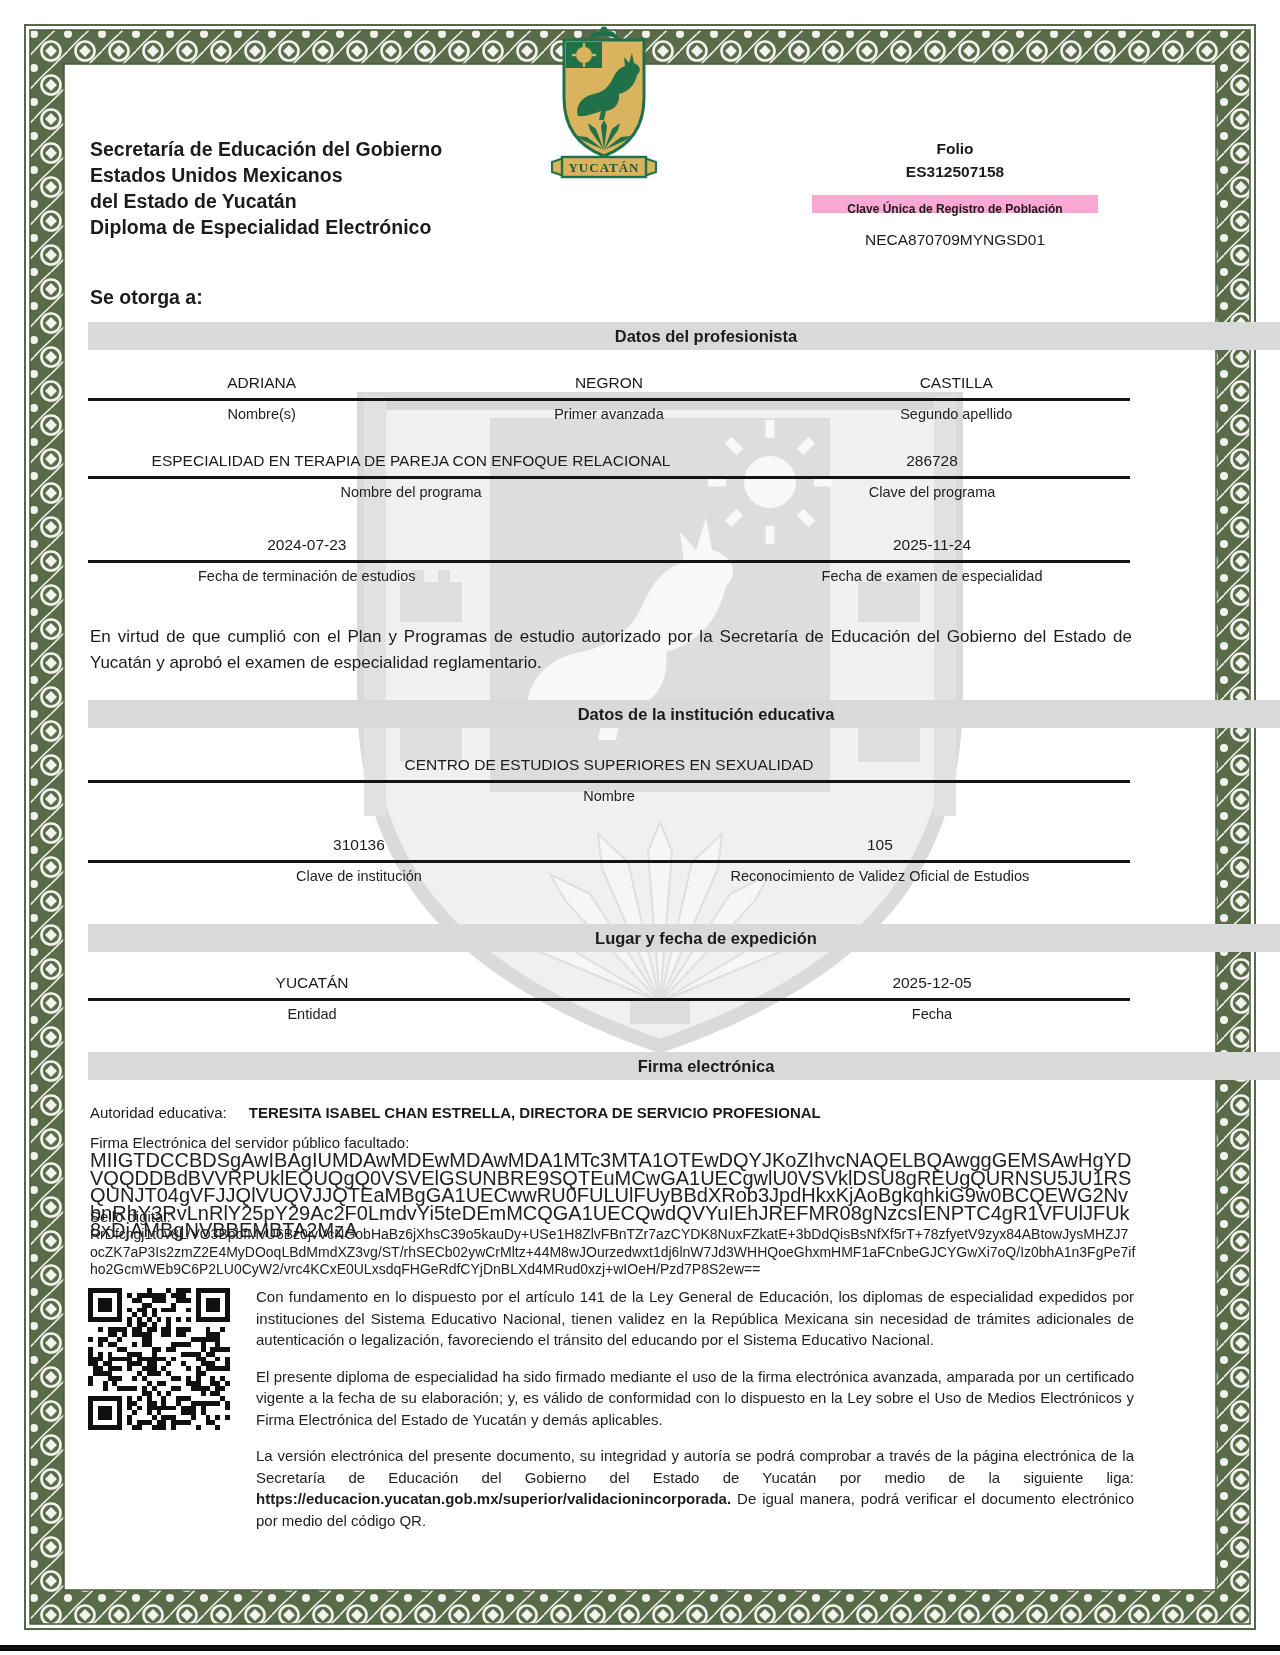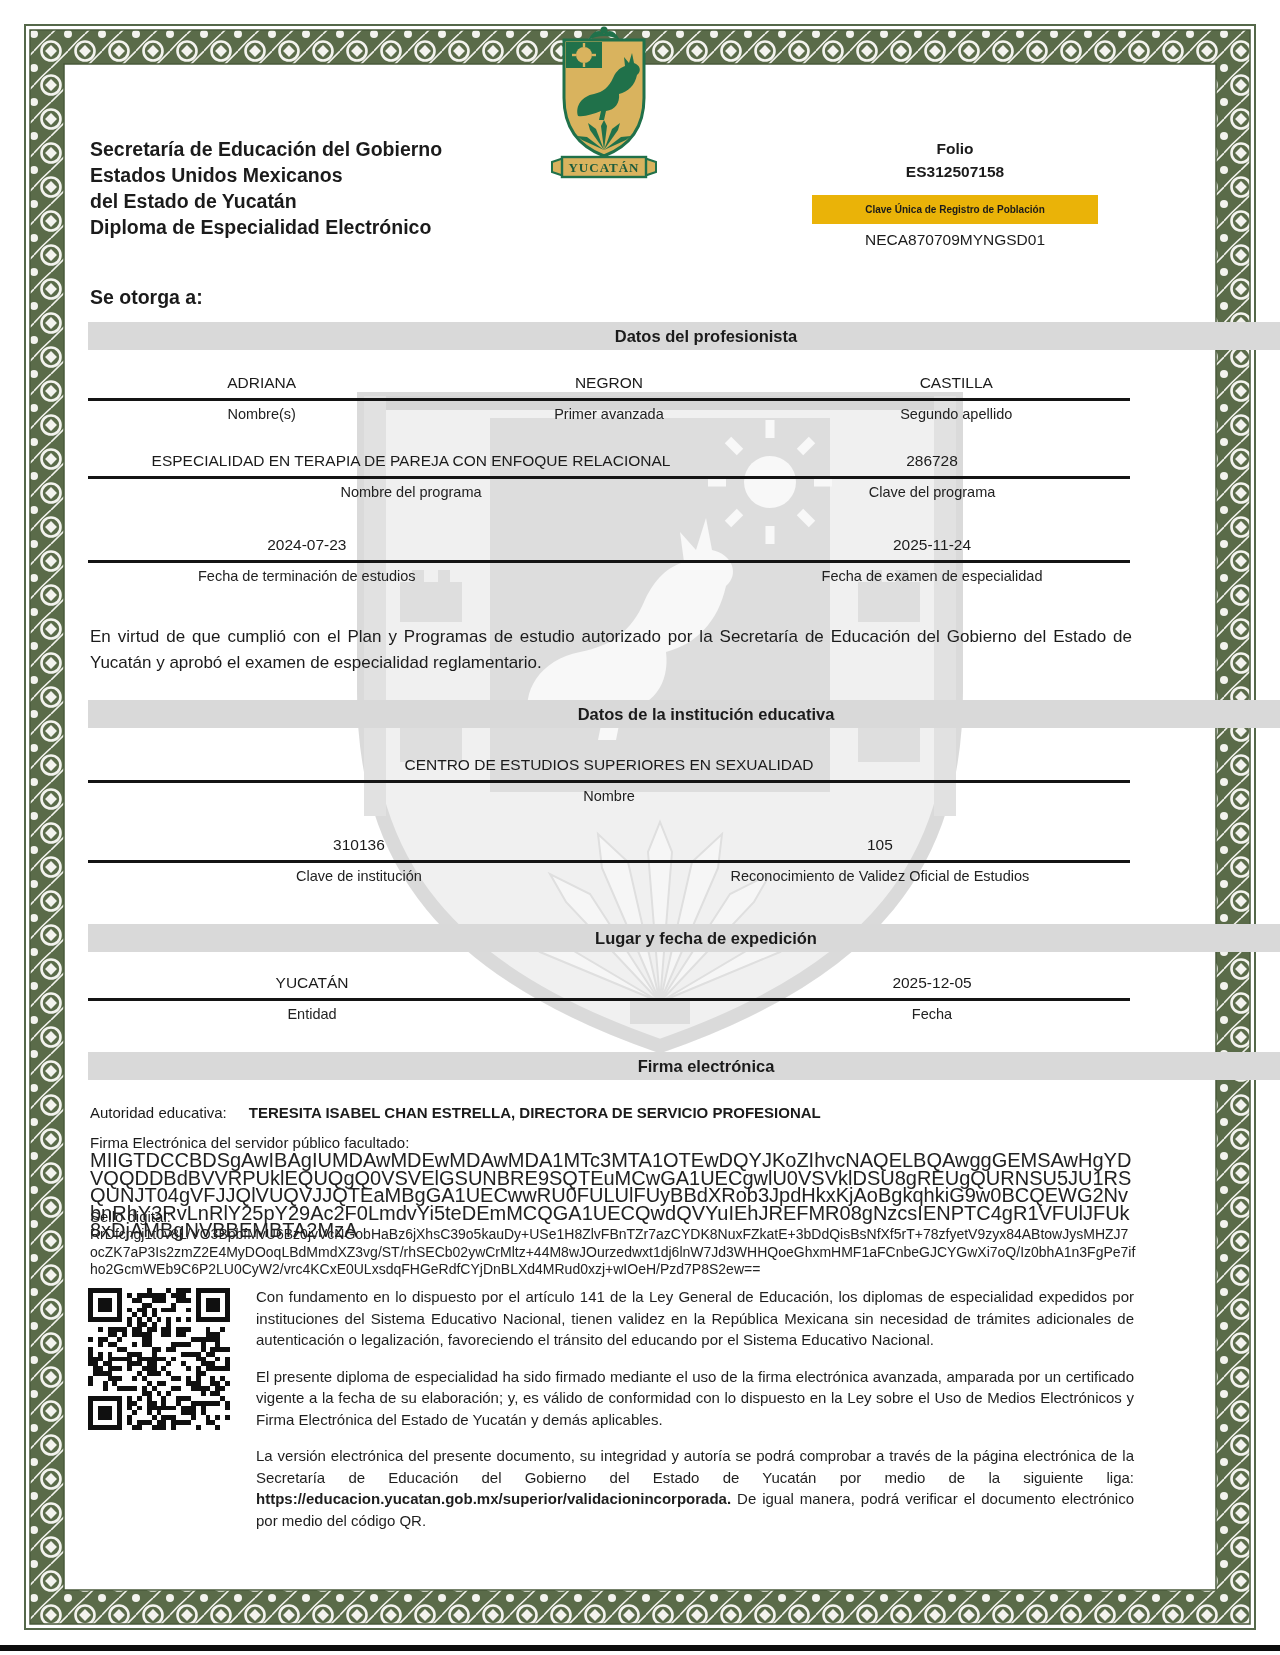--- a/index.html
+++ b/index.html
@@ -17,22 +17,22 @@
 
   
   .seal{position:absolute;left:538px;top:24px;width:132px;height:162px;}
 
   
   .hdr{position:absolute;left:90px;top:136px;width:600px;font-weight:bold;
        font-size:19.5px;line-height:26px;}
   .folio-block{position:absolute;left:812px;top:140px;width:286px;text-align:center;}
   .folio-label{font-weight:bold;font-size:15.5px;}
   .folio-value{font-size:15.5px;margin-top:5px;font-weight:bold;}
-  .curp-bar{position:absolute;left:812px;top:195px;width:286px;height:29px;background:#eab308;
-            text-align:center;font-weight:bold;font-size:10px;line-height:29px;}
+  .curp-bar{position:absolute;left:812px;top:195px;width:286px;height:18px;background:#f9a8d4;
+            text-align:center;font-weight:bold;font-size:12px;line-height:29px;}
   .curp-value{position:absolute;left:812px;top:231px;width:286px;text-align:center;font-size:15.5px;}
 
   .otorga{position:absolute;left:90px;top:286px;font-weight:bold;font-size:19.5px;}
 
   
   .bar{position:absolute;left:88px;width:1236px;height:28px;background:#d9d9d9;
        text-align:center;font-weight:bold;font-size:16.5px;line-height:28px;}
   .bar1{top:322px}.bar2{top:700px}.bar3{top:924px}.bar4{top:1052px}
 
   

